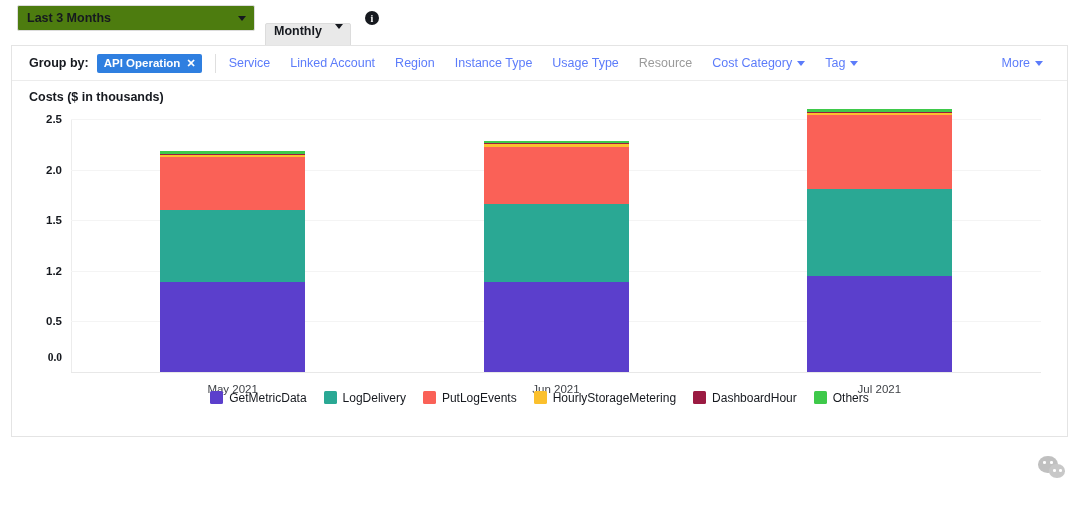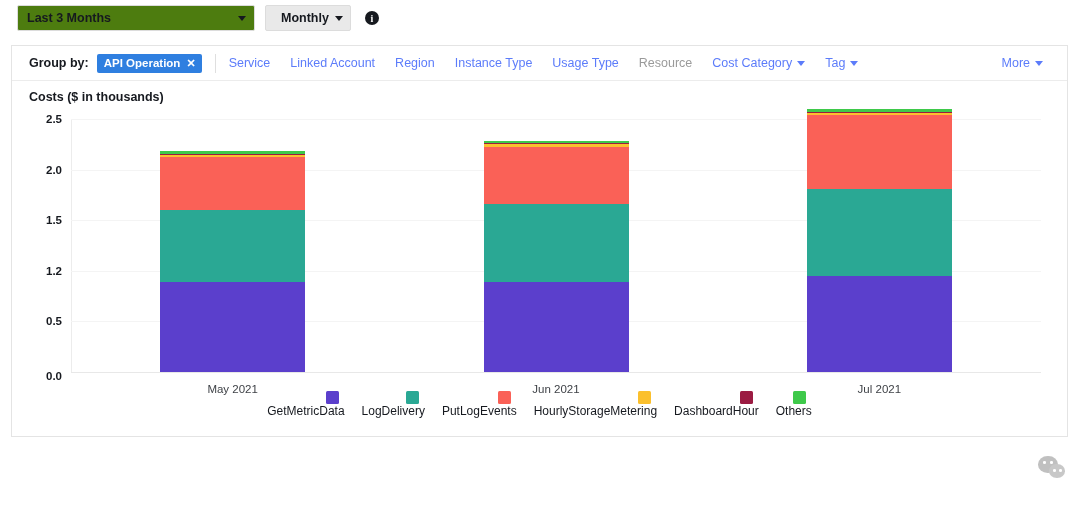--- a/index.html
+++ b/index.html
@@ -17,24 +17,24 @@
   }
   .date-select {
     position: absolute; left: 17px; top: 5px;
     width: 238px; height: 26px;
     background: #4d7c0f; border: 1px solid #dcdcdc; border-radius: 2px;
     display: flex; align-items: center; padding: 0 8px 0 9px;
     font-size: 12.5px; font-weight: bold; color: #16191f; cursor: pointer;
   }
   .date-select .lbl { flex: 1; }
   .gran-select {
-    position: absolute; left: 265px; top: 5px;
+    position: absolute; left: 265px; top: 23px;
     width: 86px; height: 26px;
     background: #e9e9e9; border: 1px solid #dcdcdc; border-radius: 2px;
-    display: flex; align-items: center; padding: 0 7px 0 15px;
+    display: flex; align-items: flex-start; padding: 0 7px 0 8px;
     font-size: 12.5px; font-weight: bold; color: #16191f; cursor: pointer;
   }
   .gran-select .lbl { flex: 1; }
   .caret {
     width: 0; height: 0; margin-left: 5px;
     border-left: 4.5px solid transparent;
     border-right: 4.5px solid transparent;
     border-top: 5.5px solid #16191f;
   }
   .info-icon {
@@ -113,21 +113,21 @@
     font-size: 11.5px; color: #3f4247;
     transform: translateX(-50%); white-space: nowrap;
   }
 
   
   .legend {
     position: absolute; left: 0; top: 345px; width: 100%;
     display: flex; justify-content: center; align-items: center; gap: 17px;
     flex-wrap: nowrap;
   }
-  .legend-item { display: flex; align-items: flex-end; cursor: pointer; flex-direction: column; }
+  .legend-item { display: flex; align-items: flex-start; cursor: pointer; }
   .swatch { width: 13px; height: 13px; border-radius: 1.5px; margin-right: 6px; }
   .legend-label { font-size: 12px; color: #16191f; white-space: nowrap; }
 
   
   .banner {
     position: absolute; left: 11px; top: 454px; width: 1057px; height: 54px;
     background: #dbe7f6; border: 1px solid #b9cfe8;
     display: flex; align-items: center; justify-content: center;
   }
   .banner-text { font-size: 12.5px; color: #2f5fa8; text-align: center; }
@@ -218,21 +218,21 @@
         <span>More</span>
         <span class="caret-s"></span>
       </span>
     </div>
 
     <div class="chart-title">Costs ($ in thousands)</div>
 
     <div class="plot" id="plot">
       <div class="axis-v"></div>
     <div class="gridline base" style="top: 253px;"></div>
-        <div class="ytick" style="top: 257px;">0.0</div>
+        <div class="ytick" style="top: 238px; font-family: Liberation Serif, serif;">0.0</div>
         <div class="gridline" style="top: 202.4px;"></div>
         <div class="ytick" style="top: 202.4px;">0.5</div>
         <div class="gridline" style="top: 151.8px;"></div>
         <div class="ytick" style="top: 151.8px;">1.2</div>
         <div class="gridline" style="top: 101.2px;"></div>
         <div class="ytick" style="top: 101.2px;">1.5</div>
         <div class="gridline" style="top: 50.6px;"></div>
         <div class="ytick" style="top: 50.6px;">2.0</div>
         <div class="gridline" style="top: 0px;"></div>
         <div class="ytick" style="top: 0px;">2.5</div>

